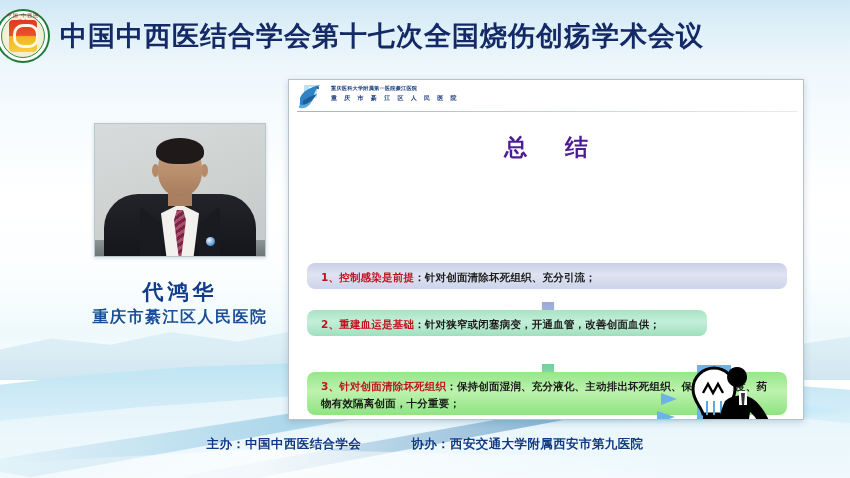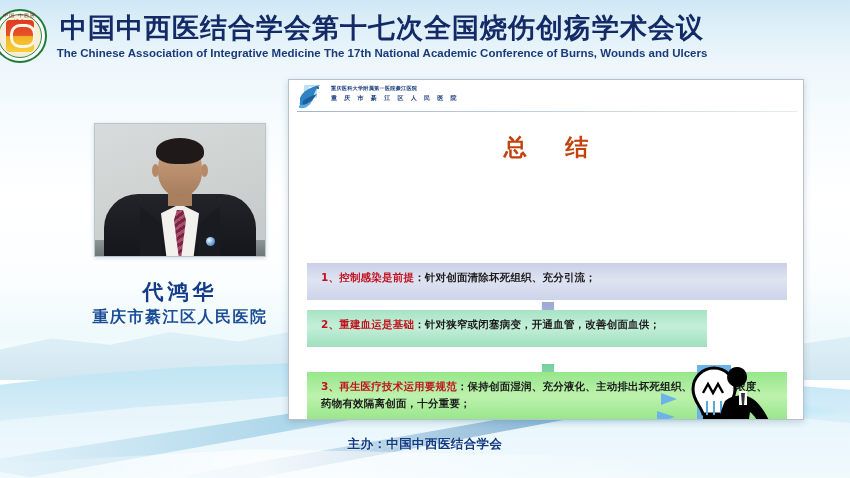--- a/index.html
+++ b/index.html
@@ -230,30 +230,30 @@
   }
   #hospital-line-1 { font-size: 5.2px; letter-spacing: .2px; font-weight: bold; }
   #hospital-line-2 { font-size: 6px; letter-spacing: 2.6px; font-weight: bold; }
   #slide-rule {
     position: absolute; left: 8px; top: 31px; width: 500px; height: 1px;
     background: linear-gradient(90deg, #9fb5c9 0%, #c9d6e0 60%, #e6ecf1 100%);
   }
 
   #slide-title {
     margin-top: 18px; text-align: center;
-    font-size: 23px; font-weight: bold; color: #c2410c;
+    font-size: 23px; font-weight: bold; color: #4c1d95;
     letter-spacing: 16px; text-indent: 16px;
-    font-family: Liberation Sans, sans-serif;
+    font-family: Liberation Serif, serif;
   }
 
   .row { position: relative; }
   .box {
     position: absolute;
-    border-radius: 0;
-    padding: 6px 12px 14px 14px;
+    border-radius: 8px;
+    padding: 6px 12px 3px 14px;
     font-size: 10.5px;
     line-height: 1.62;
     color: #1a1a1a;
     font-weight: bold;
     font-family: "DejaVu Sans", sans-serif;
     letter-spacing: .2px;
   }
   .box .lead { color: #c1121f; }
   #box-1 {
     left: 18px; top: 100px; width: 480px;
@@ -309,21 +309,20 @@
       <div id="assoc-logo">
         <div class="ring-outer"></div>
         <div class="petal-band"></div>
         <div class="ring-inner"></div>
         <div class="top-chars">中国 中西医结合</div>
         <div class="core"></div>
       </div>
 
       <div id="title-block">
         <div id="conf-title-cn">中国中西医结合学会第十七次全国烧伤创疡学术会议</div>
-        <div id="conf-title-en">The Chinese Association of Integrative Medicine The 17th National Academic Conference of Burns, Wounds and Ulcers</div>
       </div>
 
     </div>
   </div>
 
   <div id="video-frame">
     <div class="wall"></div>
     <div class="desk"></div>
     <div class="suit"></div>
     <div class="shirt"></div>
@@ -373,21 +372,21 @@
 
       <div class="arrow" id="arrow-1"></div>
 
       <div class="box" id="box-2">
         <span class="lead">2、</span><span class="lead">重建血运是基础</span><span>：针对狭窄或闭塞病变，开通血管，改善创面血供；</span>
       </div>
 
       <div class="arrow" id="arrow-2"></div>
 
       <div class="box" id="box-3">
-        <span class="lead">3、</span><span class="lead">再生医疗技术运用要规范</span><span>：保持创面湿润、充分液化、主动排出坏死组织、保持药物浓度、药物有效隔离创面，十分重要；</span>
+        <span class="lead">3、</span><span class="lead">针对创面清除坏死组织</span><span>：保持创面湿润、充分液化、主动排出坏死组织、保持药物浓度、药物有效隔离创面，十分重要；</span>
       </div>
 
       <svg id="idea-illus" viewBox="0 0 128 126">
         <rect x="46" y="6" width="34" height="104" fill="#6cb3e8"></rect>
         <g fill="#6cb3e8">
           <polygon points="10,34 26,40 10,46"></polygon>
           <polygon points="6,52 24,58 6,64"></polygon>
           <polygon points="4,70 22,76 4,82"></polygon>
           <polygon points="8,88 26,94 8,100"></polygon>
         </g>
@@ -420,15 +419,16 @@
           <rect x="108" y="68" width="8" height="5" fill="none" stroke="#000000" stroke-width="2.5"></rect>
           <rect x="100" y="80" width="24" height="3" fill="#ffffff"></rect>
         </g>
       </svg>
 
     </div>
   </div>
 
   <div id="footer">
     <div class="credit">主办：中国中西医结合学会</div>
+    <div class="credit">协办：西安交通大学附属西安市第九医院</div>
   </div>
 
 </div>
 
 </body></html>

